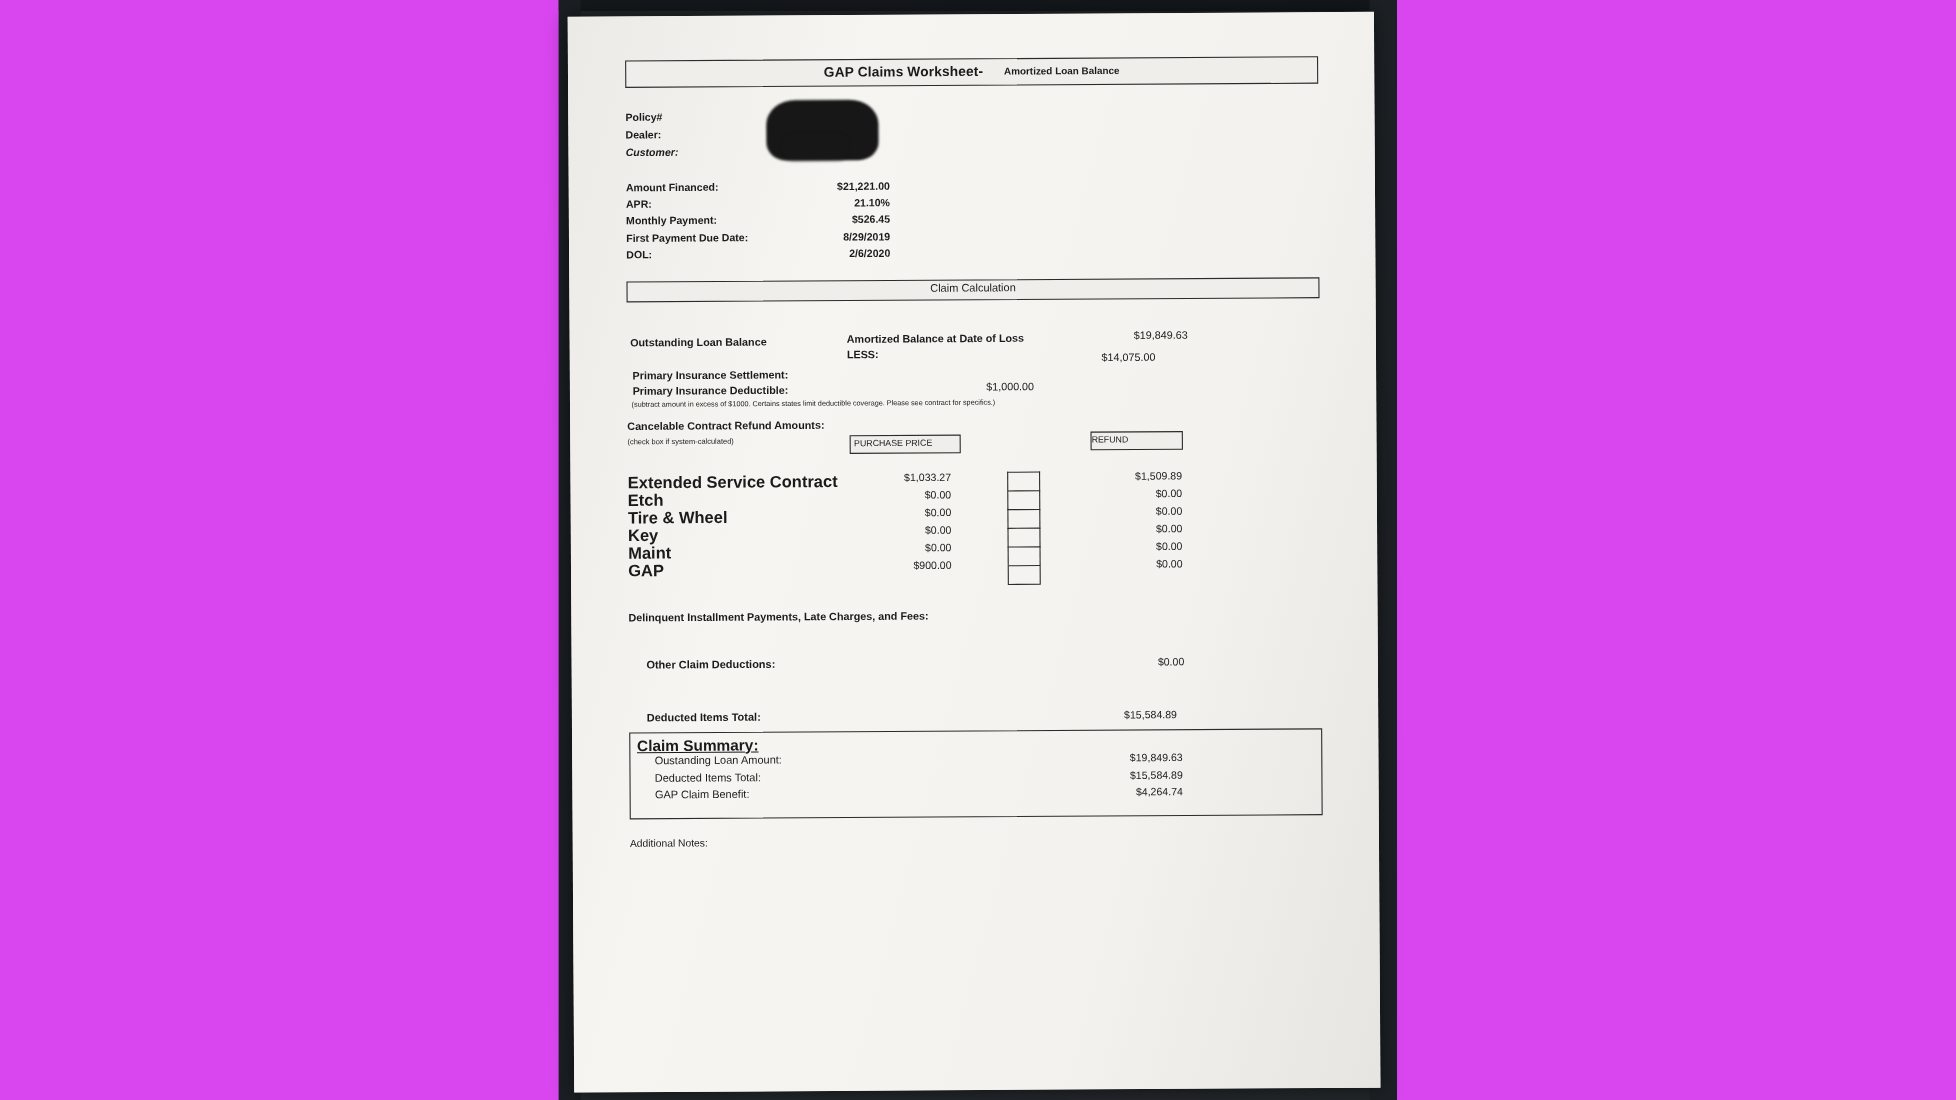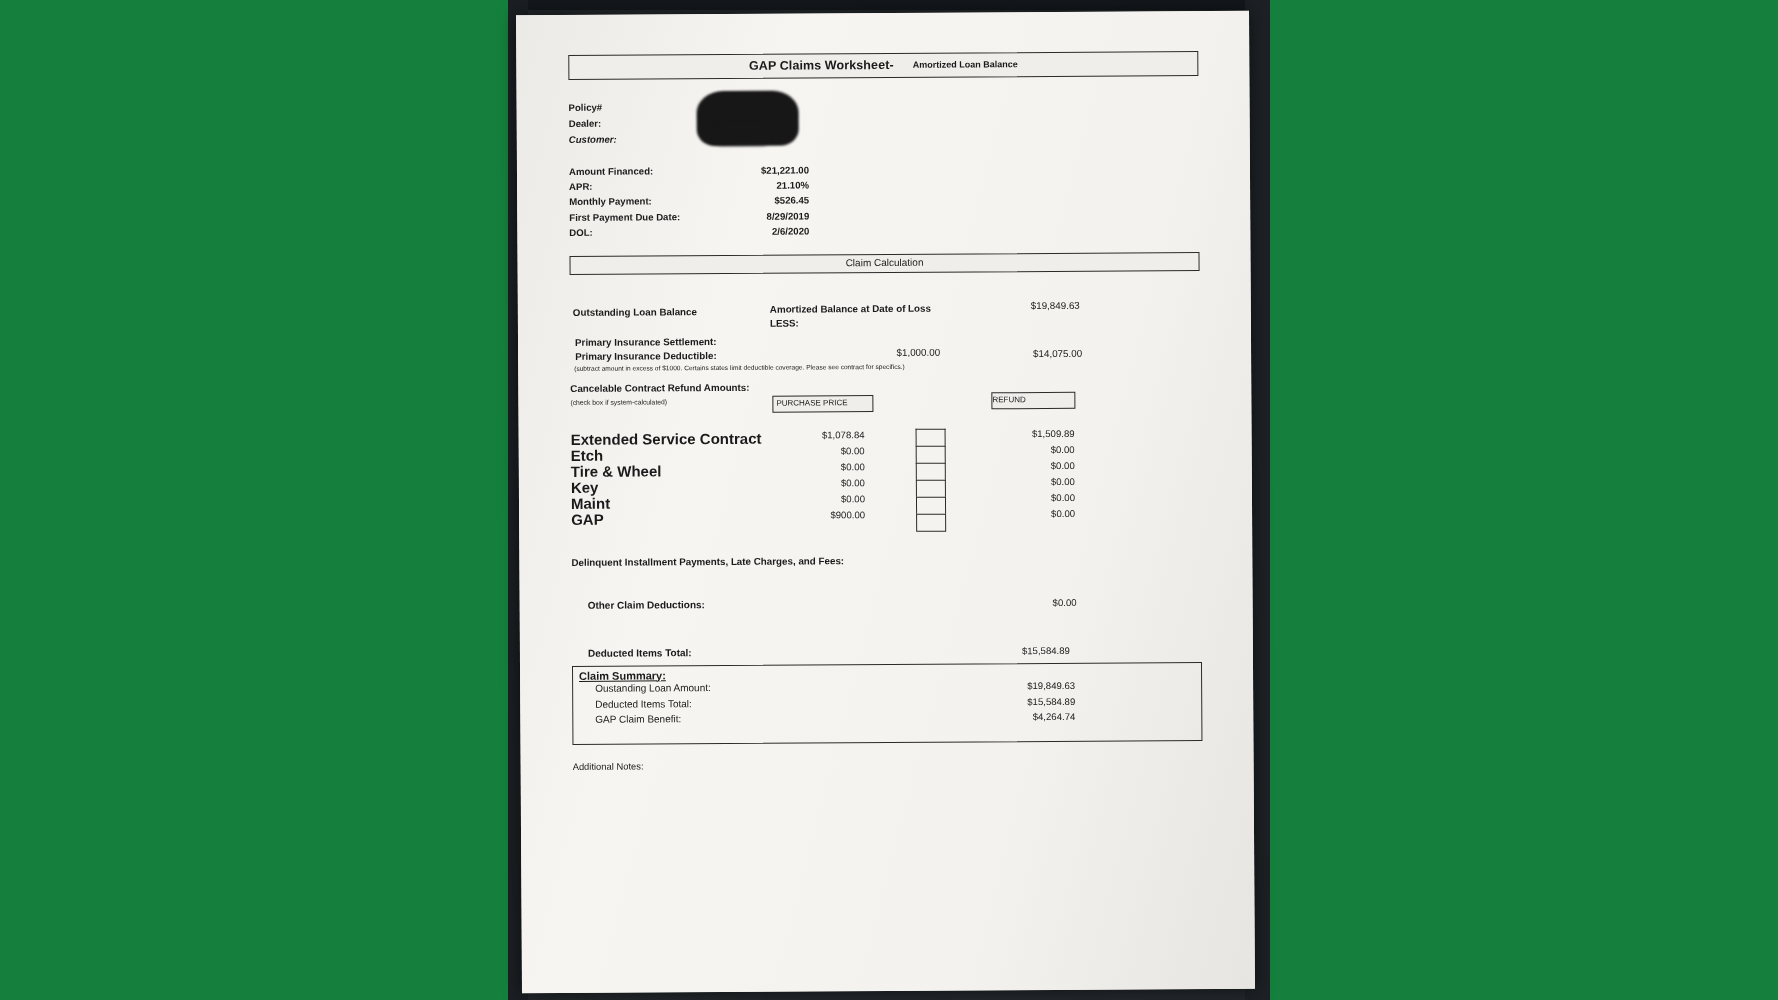--- a/index.html
+++ b/index.html
@@ -10,21 +10,21 @@
   body {
     width: 1778px;
     height: 1000px;
     overflow: hidden;
     font-family: "Liberation Sans", sans-serif;
   }
   .screen {
     position: relative;
     width: 1778px;
     height: 1000px;
-    background: #15803d;
+    background: #d946ef;
   }
   
   .backdrop {
     position: absolute;
     left: 508px;
     top: 0;
     width: 762px;
     height: 1000px;
     background: #23272b;
   }
@@ -261,21 +261,21 @@
   .summary-box {
     margin-top: 2px;
     border: 1px solid #2b2b2b;
     padding: 3px 6px 8px 6px;
     position: relative;
     height: 66px;
     background: transparent;
   }
   .summary-title {
     font-weight: bold;
-    font-size: 11px;
+    font-size: 14px;
     text-decoration: underline;
     display: inline-block;
   }
   .srow {
     position: relative;
     height: 15.5px;
   }
   .sname {
     position: absolute;
     left: 16px;
@@ -346,21 +346,21 @@
       <div class="band">
         <span>Claim Calculation</span>
       </div>
 
       <div class="section">
         <div class="lbl-bold" style="left:3px; top:16px;">Outstanding Loan Balance</div>
         <div class="lbl-bold" style="left:200px; top:14px;">Amortized Balance at Date of Loss</div>
         <div class="val-plain" style="left:400px; top:12px; width:110px;">$19,849.63</div>
         <div class="lbl-bold" style="left:200px; top:28px;">LESS:</div>
         <div class="lbl-bold" style="left:5px; top:46px;">Primary Insurance Settlement:</div>
-        <div class="val-plain" style="left:400px; top:60px; width:112px;">$14,075.00</div>
+        <div class="val-plain" style="left:400px; top:32px; width:112px;text-align:center;">$14,075.00</div>
         <div class="lbl-bold" style="left:5px; top:60px;">Primary Insurance Deductible:</div>
         <div class="val-plain" style="left:270px; top:58px; width:100px;">$1,000.00</div>
         <div class="fine" style="left:4px; top:74px;">(subtract amount in excess of $1000. Certains states limit deductible coverage. Please see contract for specifics.)</div>
       </div>
 
       <div class="refund-wrap">
         <div class="refund-title">Cancelable Contract Refund Amounts:</div>
         <div class="refund-note">(check box if system-calculated)</div>
 
         <div class="col-head purchase">
@@ -377,21 +377,21 @@
             <div class="cbox"></div>
             <div class="cbox"></div>
             <div class="cbox"></div>
             <div class="cbox"></div>
             <div class="cbox"></div>
             <div class="cbox last"></div>
           </div>
 
           <div class="rrow">
             <span class="rname">Extended Service Contract</span>
-            <span class="rprice">$1,078.84</span>
+            <span class="rprice">$1,033.27</span>
             <span class="rrefund">$1,509.89</span>
           </div>
           <div class="rrow">
             <span class="rname">Etch</span>
             <span class="rprice">$0.00</span>
             <span class="rrefund">$0.00</span>
           </div>
           <div class="rrow">
             <span class="rname">Tire &amp; Wheel</span>
             <span class="rprice">$0.00</span>

